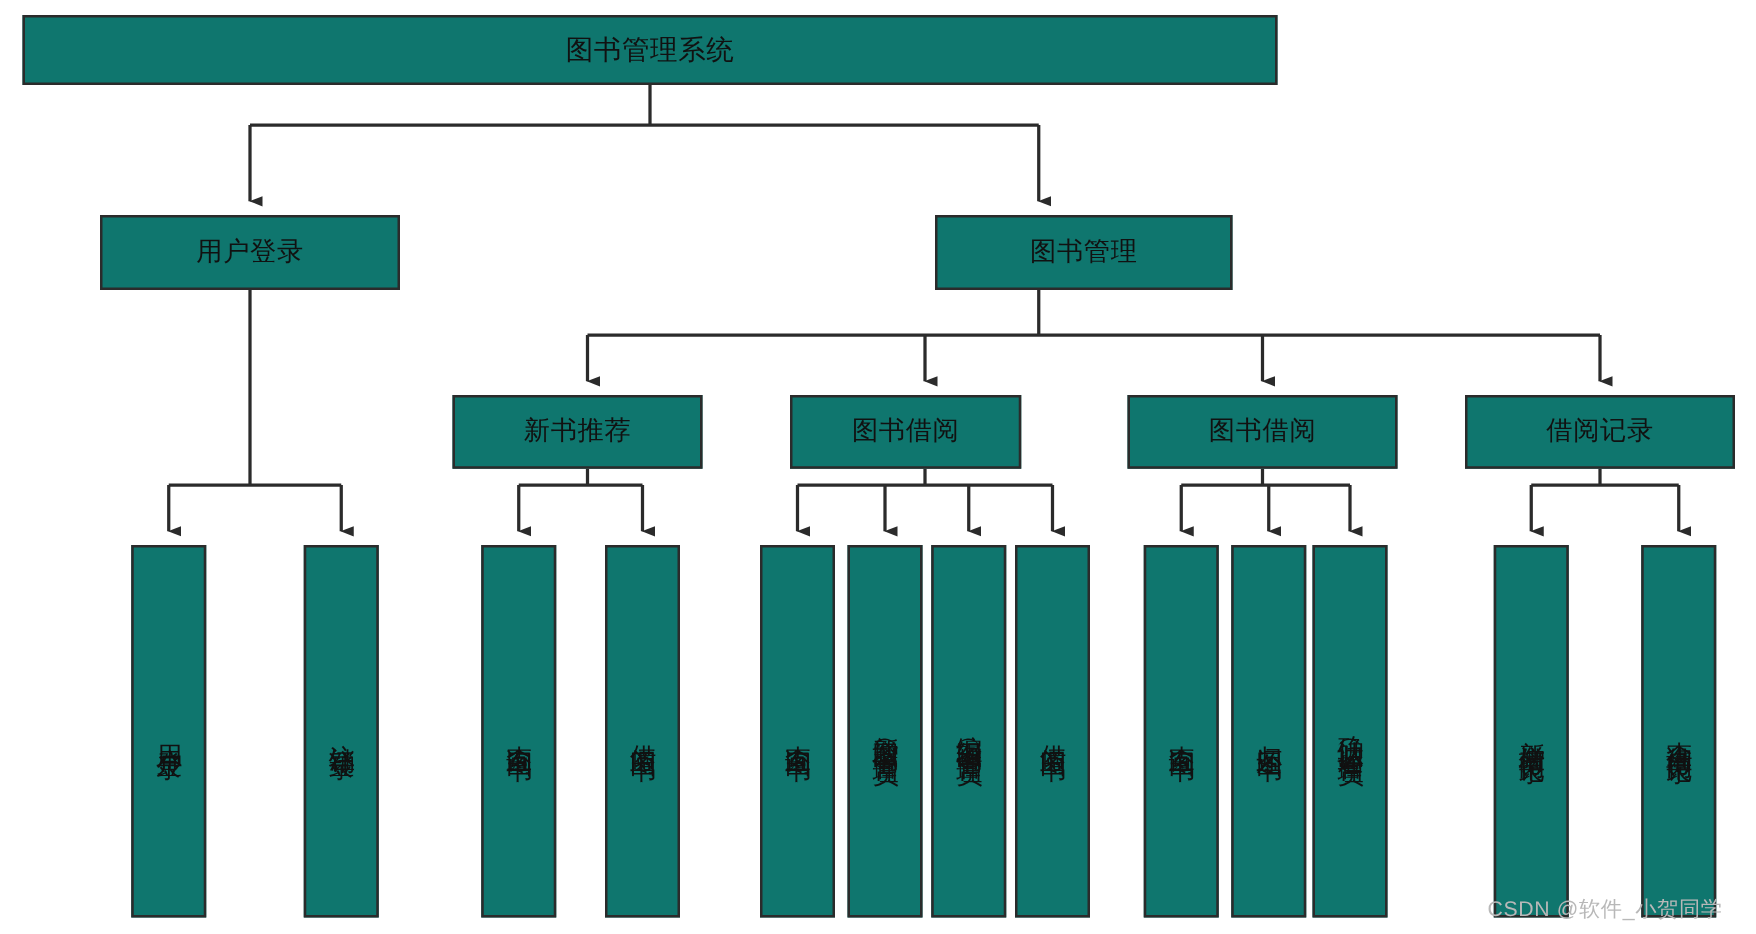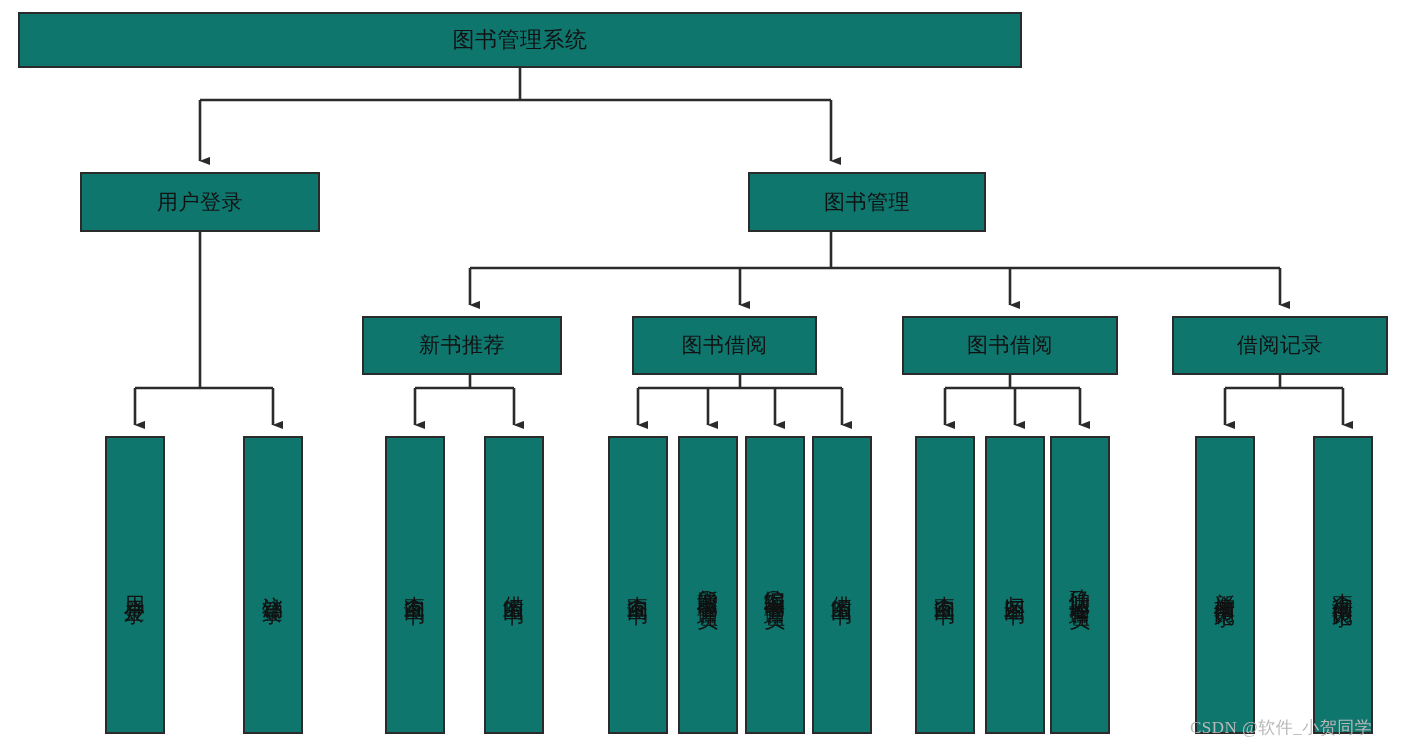--- a/index.html
+++ b/index.html
@@ -169,15 +169,15 @@
         <span class="node-label">确认归还（管理员）</span>
       </div>
       <div class="node-box node-vertical" style="left: 1195px; top: 436px; width: 60px; height: 298px; border-color: rgb(43, 43, 43);">
         <span class="node-label">新增借阅记录</span>
       </div>
       <div class="node-box node-vertical" style="left: 1313px; top: 436px; width: 60px; height: 298px; border-color: rgb(43, 43, 43);">
         <span class="node-label">查询借阅记录</span>
       </div>
     </div>
 
-  <div id="watermark" style="left: 1190px; top: 716px; color: rgb(184, 184, 184); font-family: Liberation Serif, serif;">CSDN @软件_小贺同学</div>
+  <div id="watermark" style="left: 1190px; top: 716px; color: rgb(184, 184, 184);">CSDN @软件_小贺同学</div>
 
 </div>
 
 </body></html>

